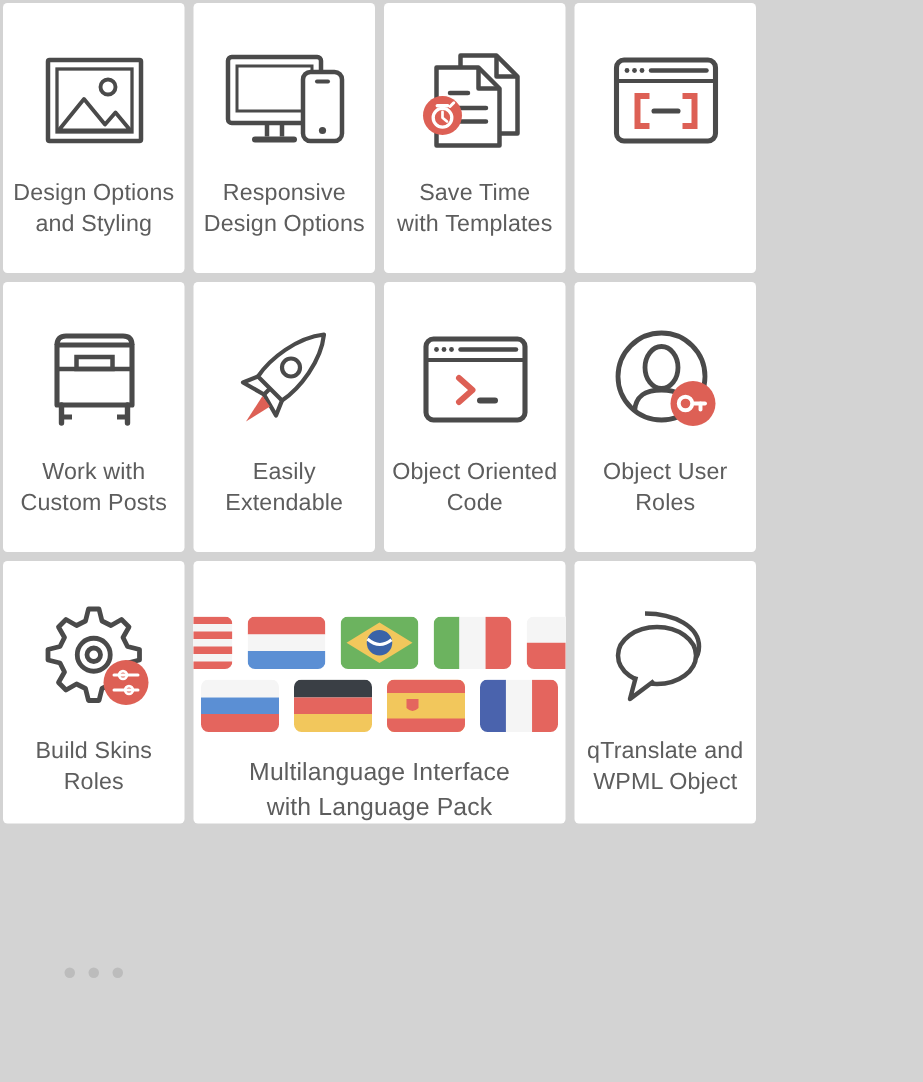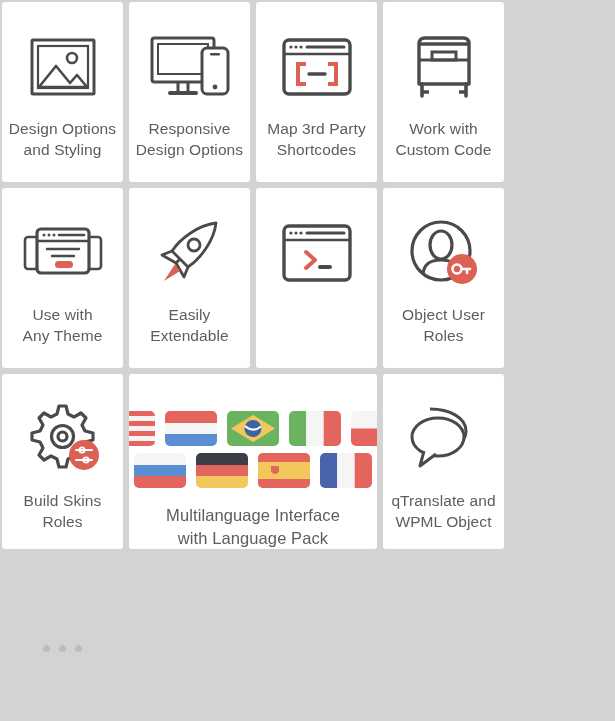--- a/index.html
+++ b/index.html
@@ -97,72 +97,70 @@
         <rect x="20" y="59" width="30" height="4" rx="2" fill="#4a4a4a"></rect>
         <rect x="54" y="16" width="26" height="46" rx="5" fill="#fff" stroke="#4a4a4a" stroke-width="3"></rect>
         <rect x="62" y="21" width="10" height="2.6" rx="1.3" fill="#4a4a4a"></rect>
         <circle cx="67" cy="55" r="2.4" fill="#4a4a4a"></circle>
       </svg>
     </div>
     <div class="label">Responsive
 Design Options</div>
   </div>
 
+  <div class="card">
+    <div class="iconwrap">
+      <svg width="76" height="72" viewBox="0 0 76 72">
+        <path d="M28 6 H52 L66 20 V58 H28 Z" fill="#fff" stroke="#4a4a4a" stroke-width="3" stroke-linejoin="round"></path>
+        <path d="M52 6 V20 H66" fill="none" stroke="#4a4a4a" stroke-width="3" stroke-linejoin="round"></path>
+        <path d="M12 14 H40 L54 28 V66 H12 Z" fill="#fff" stroke="#4a4a4a" stroke-width="3" stroke-linejoin="round"></path>
+        <path d="M40 14 V28 H54" fill="none" stroke="#4a4a4a" stroke-width="3" stroke-linejoin="round"></path>
+        <path d="M21 31 H33 M21 41 H45 M21 50 H45" stroke="#4a4a4a" stroke-width="3" stroke-linecap="round"></path>
+        <circle cx="16" cy="46" r="13" fill="#dd6055"></circle>
+        <circle cx="16" cy="47.5" r="6.2" fill="none" stroke="#fff" stroke-width="2.2"></circle>
+        <path d="M16 47.5 L16 43.5 M16 47.5 L19 50" stroke="#fff" stroke-width="1.8" stroke-linecap="round"></path>
+        <path d="M12.5 39.5 H19.5" stroke="#fff" stroke-width="2.2" stroke-linecap="round"></path>
+        <path d="M21 40 L23.5 37.5" stroke="#fff" stroke-width="2" stroke-linecap="round"></path>
+      </svg>
+    </div>
+    <div class="label">Save Time
+with Templates</div>
+  </div>
 
   <div class="card">
     <div class="iconwrap">
       <svg width="74" height="62" viewBox="0 0 74 62">
         <rect x="4" y="4" width="66" height="54" rx="5" fill="none" stroke="#4a4a4a" stroke-width="3.4"></rect>
         <path d="M4 18 H70" stroke="#4a4a4a" stroke-width="2.6"></path>
         <circle cx="11" cy="11" r="1.6" fill="#4a4a4a"></circle>
         <circle cx="16" cy="11" r="1.6" fill="#4a4a4a"></circle>
         <circle cx="21" cy="11" r="1.6" fill="#4a4a4a"></circle>
         <path d="M27 11 H64" stroke="#4a4a4a" stroke-width="3" stroke-linecap="round"></path>
         <path d="M24 28 H18 V48 H24" fill="none" stroke="#dd6055" stroke-width="4" stroke-linecap="square"></path>
         <path d="M50 28 H56 V48 H50" fill="none" stroke="#dd6055" stroke-width="4" stroke-linecap="square"></path>
         <path d="M29 38 H45" stroke="#4a4a4a" stroke-width="3.4" stroke-linecap="round"></path>
       </svg>
     </div>
-    <div class="label">Map 3rd Party
-Shortcodes</div>
   </div>
 
   <div class="card">
     <div class="iconwrap">
       <svg width="74" height="74" viewBox="0 0 74 74">
         <path d="M12 14 H62 V54 H12 Z" fill="none" stroke="#4a4a4a" stroke-width="3.4" stroke-linejoin="round"></path>
         <path d="M12 14 Q12 8 18 8 H56 Q62 8 62 14" fill="none" stroke="#4a4a4a" stroke-width="3.4"></path>
         <path d="M12 30 H62" stroke="#4a4a4a" stroke-width="3"></path>
         <rect x="25" y="22" width="24" height="8" fill="none" stroke="#4a4a4a" stroke-width="3"></rect>
         <path d="M15 54 V66 M59 54 V66" stroke="#4a4a4a" stroke-width="3.6" stroke-linecap="round"></path>
         <path d="M15 62 H22 M52 62 H59" stroke="#4a4a4a" stroke-width="3.4"></path>
       </svg>
     </div>
     <div class="label">Work with
-Custom Code</div>
-  </div>
-
-  <div class="card">
-    <div class="iconwrap">
-      <svg width="84" height="64" viewBox="0 0 84 64">
-        <rect x="4" y="16" width="18" height="32" rx="3" fill="#fff" stroke="#4a4a4a" stroke-width="2.6"></rect>
-        <rect x="62" y="16" width="18" height="32" rx="3" fill="#fff" stroke="#4a4a4a" stroke-width="2.6"></rect>
-        <rect x="16" y="8" width="52" height="44" rx="4" fill="#fff" stroke="#4a4a4a" stroke-width="3.2"></rect>
-        <path d="M16 20 H68" stroke="#4a4a4a" stroke-width="2.4"></path>
-        <circle cx="23" cy="14" r="1.5" fill="#4a4a4a"></circle>
-        <circle cx="28" cy="14" r="1.5" fill="#4a4a4a"></circle>
-        <circle cx="33" cy="14" r="1.5" fill="#4a4a4a"></circle>
-        <path d="M38 14 H63" stroke="#4a4a4a" stroke-width="2.6" stroke-linecap="round"></path>
-        <path d="M26 28 H58 M31 35 H53" stroke="#4a4a4a" stroke-width="2.4" stroke-linecap="round"></path>
-        <rect x="34" y="40" width="18" height="7" rx="3.5" fill="#dd6055"></rect>
-      </svg>
-    </div>
-    <div class="label">Use with
-Any Theme</div>
-  </div>
+Custom Posts</div>
+  </div>
+
 
   <div class="card">
     <div class="iconwrap">
       <svg width="72" height="72" viewBox="0 0 72 72">
         <path d="M62 6 C44 8 26 22 18 34 L26 42 L34 50 C46 42 60 24 62 6 Z" fill="none" stroke="#4a4a4a" stroke-width="2.8" stroke-linejoin="round"></path>
         <path d="M18 34 L8 38 L22 46 L26 42" fill="none" stroke="#4a4a4a" stroke-width="2.8" stroke-linejoin="round"></path>
         <path d="M34 50 L30 60 L22 46" fill="none" stroke="#4a4a4a" stroke-width="2.8" stroke-linejoin="round"></path>
         <circle cx="40" cy="28" r="6" fill="none" stroke="#4a4a4a" stroke-width="2.8"></circle>
         <path d="M21 47 L10 64 L26 54 Z" fill="#dd6055"></path>
       </svg>
@@ -178,20 +176,22 @@
         <rect x="4" y="4" width="66" height="54" rx="5" fill="none" stroke="#4a4a4a" stroke-width="3.4"></rect>
         <path d="M4 18 H70" stroke="#4a4a4a" stroke-width="2.6"></path>
         <circle cx="11" cy="11" r="1.6" fill="#4a4a4a"></circle>
         <circle cx="16" cy="11" r="1.6" fill="#4a4a4a"></circle>
         <circle cx="21" cy="11" r="1.6" fill="#4a4a4a"></circle>
         <path d="M27 11 H64" stroke="#4a4a4a" stroke-width="3" stroke-linecap="round"></path>
         <path d="M26 30 L35 38 L26 46" fill="none" stroke="#dd6055" stroke-width="4" stroke-linecap="round" stroke-linejoin="round"></path>
         <path d="M40 45 H50" stroke="#4a4a4a" stroke-width="4" stroke-linecap="round"></path>
       </svg>
     </div>
+    <div class="label">Object Oriented
+Code</div>
   </div>
 
   <div class="card">
     <div class="iconwrap">
       <svg width="74" height="72" viewBox="0 0 74 72">
         <circle cx="34" cy="34" r="29" fill="none" stroke="#4a4a4a" stroke-width="3.2"></circle>
         <ellipse cx="34" cy="28" rx="11" ry="14" fill="none" stroke="#4a4a4a" stroke-width="3.2"></ellipse>
         <path d="M16 57 C17 46 24 43 34 43 C44 43 51 46 52 57" fill="none" stroke="#4a4a4a" stroke-width="3.2"></path>
         <circle cx="55" cy="52" r="15" fill="#dd6055"></circle>
         <circle cx="50" cy="52" r="4.5" fill="none" stroke="#fff" stroke-width="2.6"></circle>

